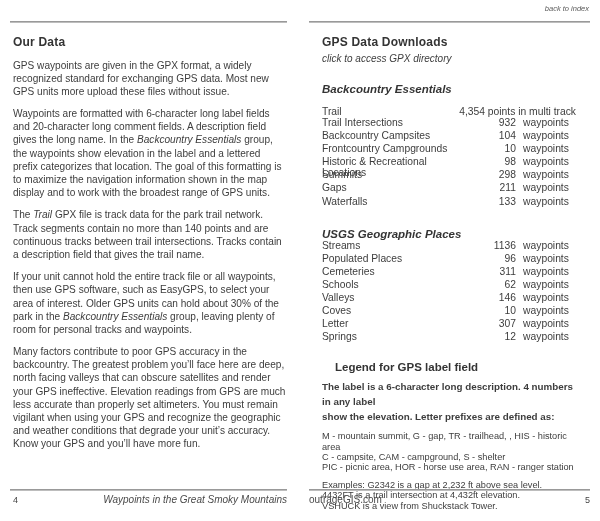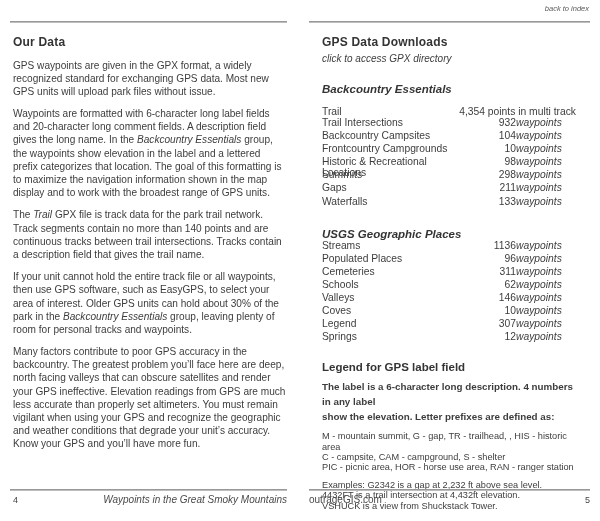--- a/index.html
+++ b/index.html
@@ -24,43 +24,43 @@
 
   .back-link{position:absolute;top:4px;right:1px;font-size:7.5px;font-style:italic;color:#5a5a5a;}
 
   .sub-link{font-size:10px;font-style:italic;margin-top:4px;color:#3d3d3d;}
   .section-title{font-size:11.5px;font-weight:bold;font-style:italic;margin-top:19px;color:#343434;}
   .trail-row{display:flex;justify-content:space-between;font-size:10.3px;margin-top:11px;}
   .rows{}
   .row{display:flex;align-items:baseline;font-size:10.3px;height:13.1px;}
   .row-label{flex:1;}
   .row-count{width:44px;text-align:right;}
-  .row-unit{width:60px;text-align:left;font-style:italic;}
+  .row-unit{width:60px;text-align:center;}
 
   .legend{margin-top:17px;}
-  .legend-h{font-size:11.5px;font-weight:bold;color:#343434;}
+  .legend-h{font-size:11.5px;font-weight:bold;color:#343434;margin-left:13px;}
   .legend-intro{font-size:9.8px;line-height:14.6px;margin-top:7px;font-weight:bold;}
   .legend-lines{font-size:9.2px;line-height:10.4px;margin-top:7px;}
   .legend-examples{font-size:9.2px;line-height:10.4px;margin-top:7px;}
 
   .footer{position:absolute;top:494px;left:0;right:0;display:flex;justify-content:space-between;align-items:baseline;}
   .page-left .footer{left:3px;}
   .page-num{font-size:9px;color:#444;}
   .book-title{font-size:10px;font-style:italic;color:#4a4a4a;}
   .site-link{font-size:10px;color:#4a4a4a;}
 </style>
 </head>
 <body>
 
 <div class="page page-left">
   <div class="rule top-rule"></div>
   <div class="content">
     <div class="doc-h1">Our Data</div>
 
-    <p class="body"><span>GPS waypoints are given in the GPX format, a widely recognized standard for exchanging GPS data. Most new GPS units will upload park files without issue.</span></p>
+    <p class="body"><span>GPS waypoints are given in the GPX format, a widely recognized standard for exchanging GPS data. Most new GPS units more upload these files without issue.</span></p>
 
     <p class="body"><span>Waypoints are formatted with 6-character long label fields and 20-character long comment fields. A description field gives the long name. In the </span><span class="it">Backcountry Essentials</span><span> group, the waypoints show elevation in the label and a lettered prefix categorizes that location. The goal of this formatting is to maximize the navigation information shown in the map display and to work with the broadest range of GPS units.</span></p>
 
     <p class="body"><span>The </span><span class="it">Trail</span><span> GPX file is track data for the park trail network. Track segments contain no more than 140 points and are continuous tracks between trail intersections. Tracks contain a description field that gives the trail name.</span></p>
 
     <p class="body"><span>If your unit cannot hold the entire track file or all waypoints, then use GPS software, such as EasyGPS, to select your area of interest. Older GPS units can hold about 30% of the park in the </span><span class="it">Backcountry Essentials</span><span> group, leaving plenty of room for personal tracks and waypoints.</span></p>
 
     <p class="body"><span>Many factors contribute to poor GPS accuracy in the backcountry. The greatest problem you’ll face here are deep, north facing valleys that can obscure satellites and render your GPS ineffective. Elevation readings from GPS are much less accurate than properly set altimeters. You must remain vigilant when using your GPS and recognize the geographic and weather conditions that degrade your unit’s accuracy. Know your GPS and you’ll have more fun.</span></p>
   </div>
   <div class="rule bottom-rule"></div>
@@ -146,21 +146,21 @@
           <span class="row-label">Valleys</span>
           <span class="row-count">146</span>
           <span class="row-unit">waypoints</span>
         </div>
       <div class="row">
           <span class="row-label">Coves</span>
           <span class="row-count">10</span>
           <span class="row-unit">waypoints</span>
         </div>
       <div class="row">
-          <span class="row-label">Legend</span>
+          <span class="row-label">Letter</span>
           <span class="row-count">307</span>
           <span class="row-unit">waypoints</span>
         </div>
       <div class="row">
           <span class="row-label">Springs</span>
           <span class="row-count">12</span>
           <span class="row-unit">waypoints</span>
         </div>
     </div>
 

